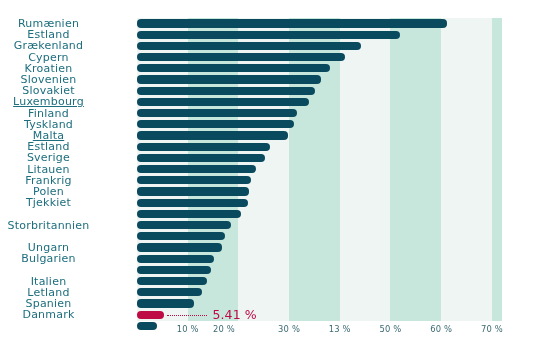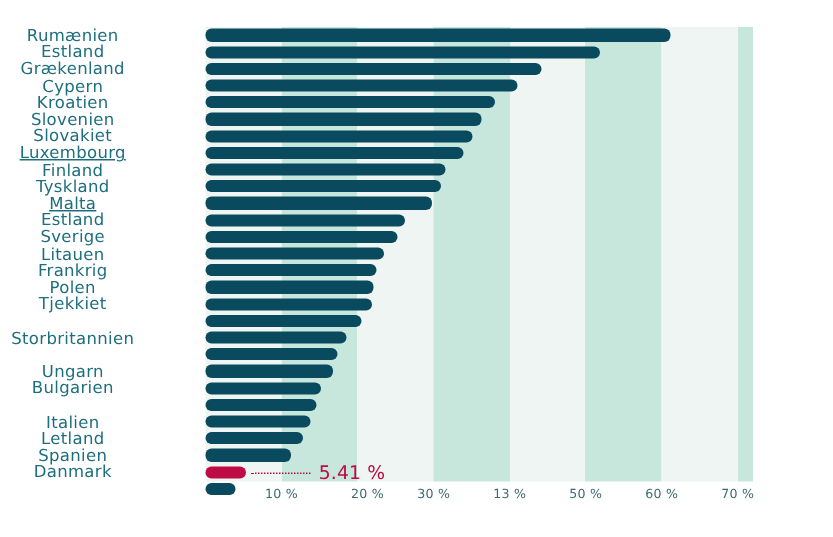--- a/index.html
+++ b/index.html
@@ -247,21 +247,21 @@
       <div class="country-label" style="top: 224px;">Ungarn</div>
       <div class="country-label" style="top: 235.2px;">Bulgarien</div>
       <div class="country-label" style="top: 257.6px;">Italien</div>
       <div class="country-label" style="top: 268.8px;">Letland</div>
       <div class="country-label" style="top: 280px;">Spanien</div>
       <div class="country-label" style="top: 291.2px; color: rgb(29, 110, 126);">Danmark</div>
     </div>
 
   <div id="xaxis">
       <div class="xtick" style="left: 50.6944px;">10 %</div>
-      <div class="xtick" style="left: 108px;">20 %</div>
+      <div class="xtick" style="left: 87px;">20 %</div>
       <div class="xtick" style="left: 152.083px;">30 %</div>
       <div class="xtick" style="left: 202.778px;">13 %</div>
       <div class="xtick" style="left: 253.472px;">50 %</div>
       <div class="xtick" style="left: 304.167px;">60 %</div>
       <div class="xtick" style="left: 354.861px;">70 %</div>
     </div>
 
   <div id="callout" style="left: 167.426px; top: 309.2px;">
     <div id="callout-line" style="width: 40px;"></div>
     <div id="callout-text" style="left: 45px;">5.41 %</div>

